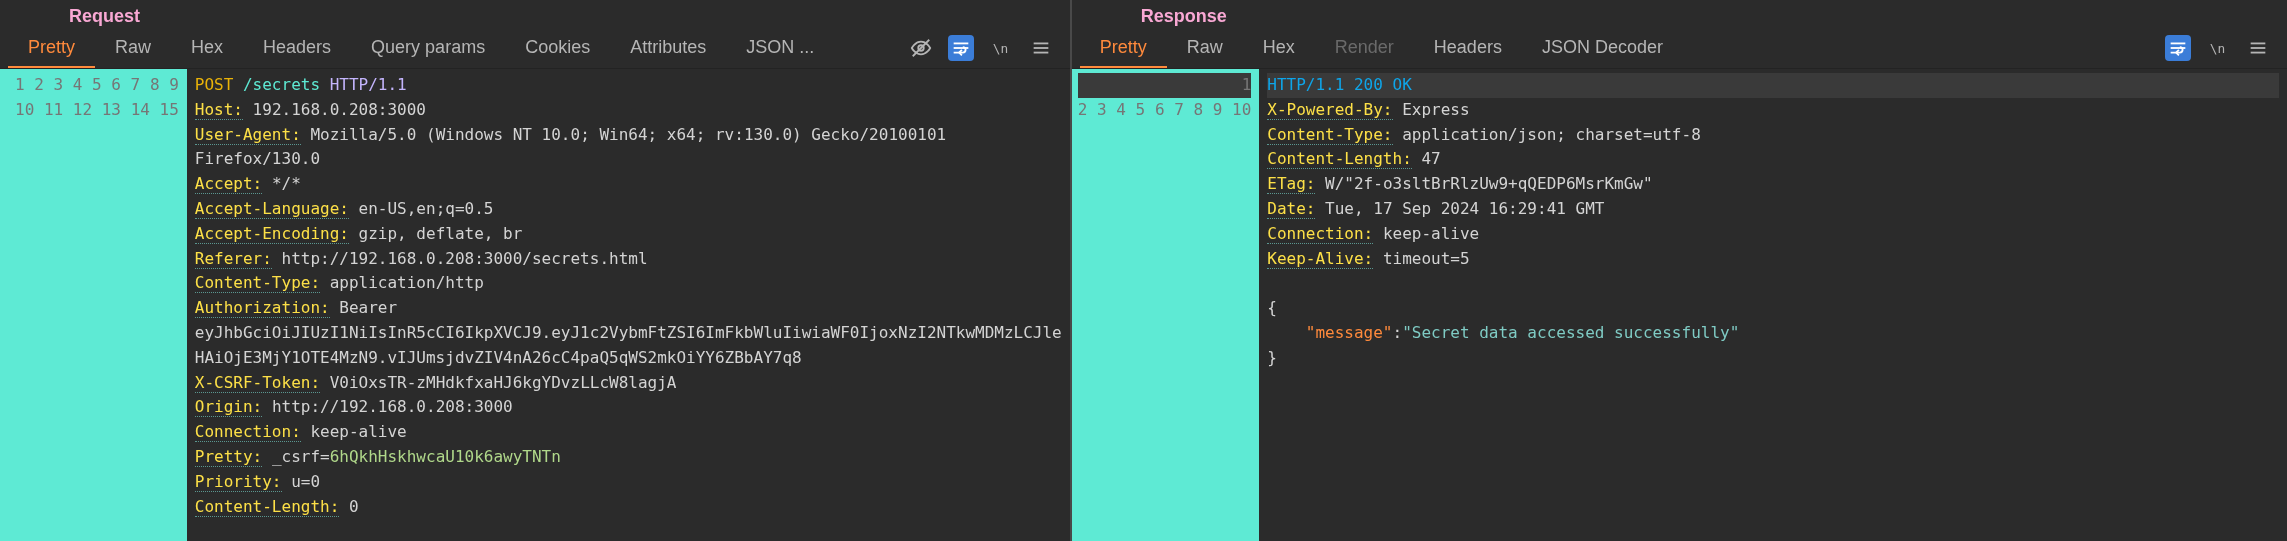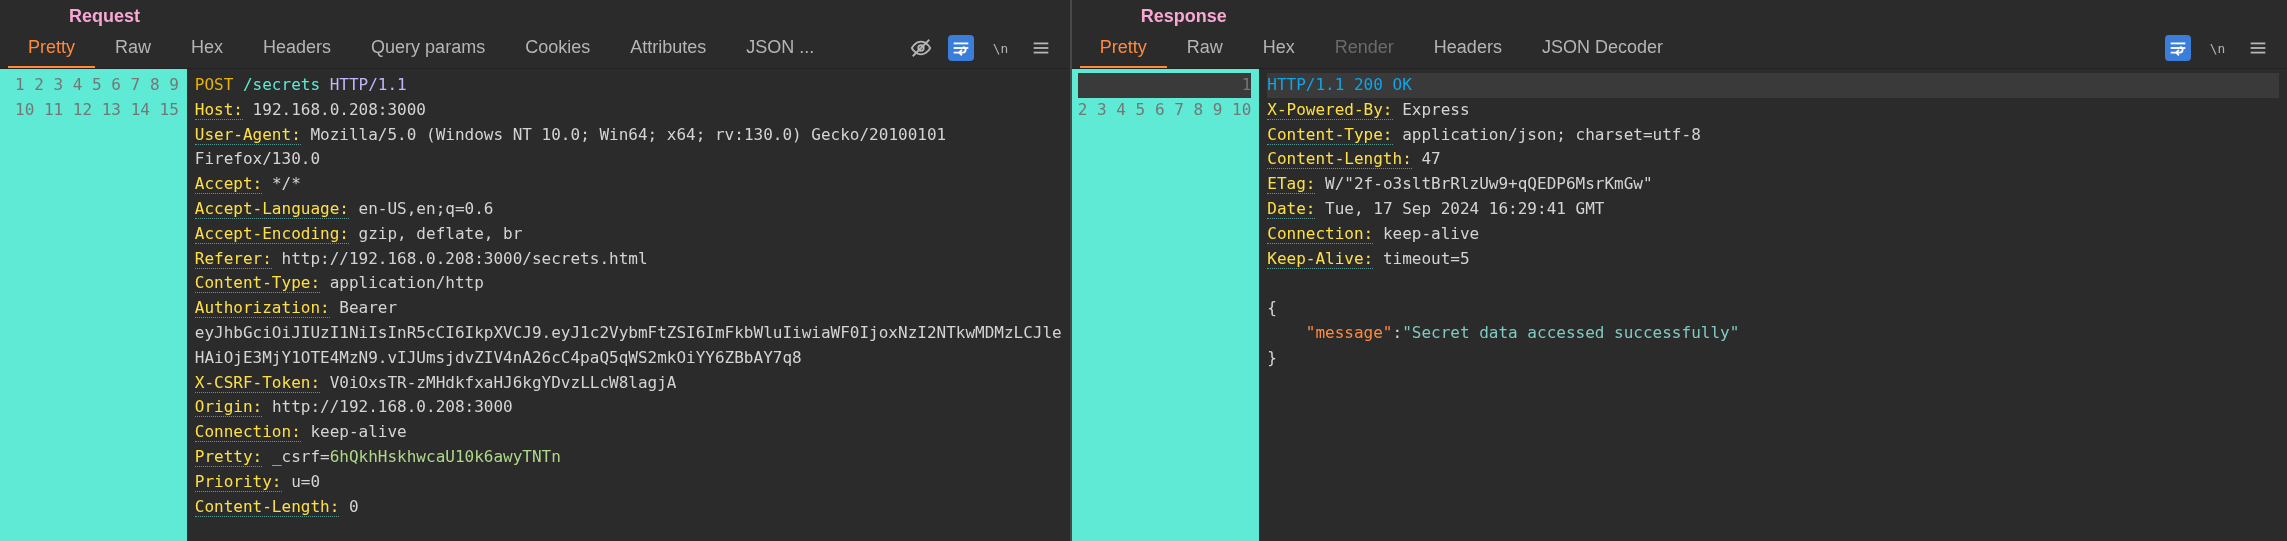--- a/index.html
+++ b/index.html
@@ -178,21 +178,21 @@
 <span>12</span>
 <span>13</span>
 <span>14</span>
 <span>15</span>
 </div>
     <div class="code"><span class="tok-method">POST</span> <span class="tok-path">/secrets</span> <span class="tok-proto">HTTP/1.1</span>
 <span class="tok-hdr">Host:</span> <span class="tok-val">192.168.0.208:3000</span>
 <span class="tok-hdr">User-Agent:</span> <span class="tok-val">Mozilla/5.0 (Windows NT 10.0; Win64; x64; rv:130.0) Gecko/20100101</span>
 <span class="tok-val">Firefox/130.0</span>
 <span class="tok-hdr">Accept:</span> <span class="tok-val">*/*</span>
-<span class="tok-hdr">Accept-Language:</span> <span class="tok-val">en-US,en;q=0.6</span>
+<span class="tok-hdr">Accept-Language:</span> <span class="tok-val">en-US,en;q=0.5</span>
 <span class="tok-hdr">Accept-Encoding:</span> <span class="tok-val">gzip, deflate, br</span>
 <span class="tok-hdr">Referer:</span> <span class="tok-val">http://192.168.0.208:3000/secrets.html</span>
 <span class="tok-hdr">Content-Type:</span> <span class="tok-val">application/http</span>
 <span class="tok-hdr">Authorization:</span> <span class="tok-val">Bearer</span>
 <span class="tok-val">eyJhbGciOiJIUzI1NiIsInR5cCI6IkpXVCJ9.eyJ1c2VybmFtZSI6ImFkbWluIiwiaWF0IjoxNzI2NTkwMDMzLCJle</span>
 <span class="tok-val">HAiOjE3MjY1OTE4MzN9.vIJUmsjdvZIV4nA26cC4paQ5qWS2mkOiYY6ZBbAY7q8</span>
 <span class="tok-hdr">X-CSRF-Token:</span> <span class="tok-val">V0iOxsTR-zMHdkfxaHJ6kgYDvzLLcW8lagjA</span>
 <span class="tok-hdr">Origin:</span> <span class="tok-val">http://192.168.0.208:3000</span>
 <span class="tok-hdr">Connection:</span> <span class="tok-val">keep-alive</span>
 <span class="tok-hdr">Pretty:</span> <span class="tok-val">_csrf=</span><span class="tok-cookv">6hQkhHskhwcaU10k6awyTNTn</span>

